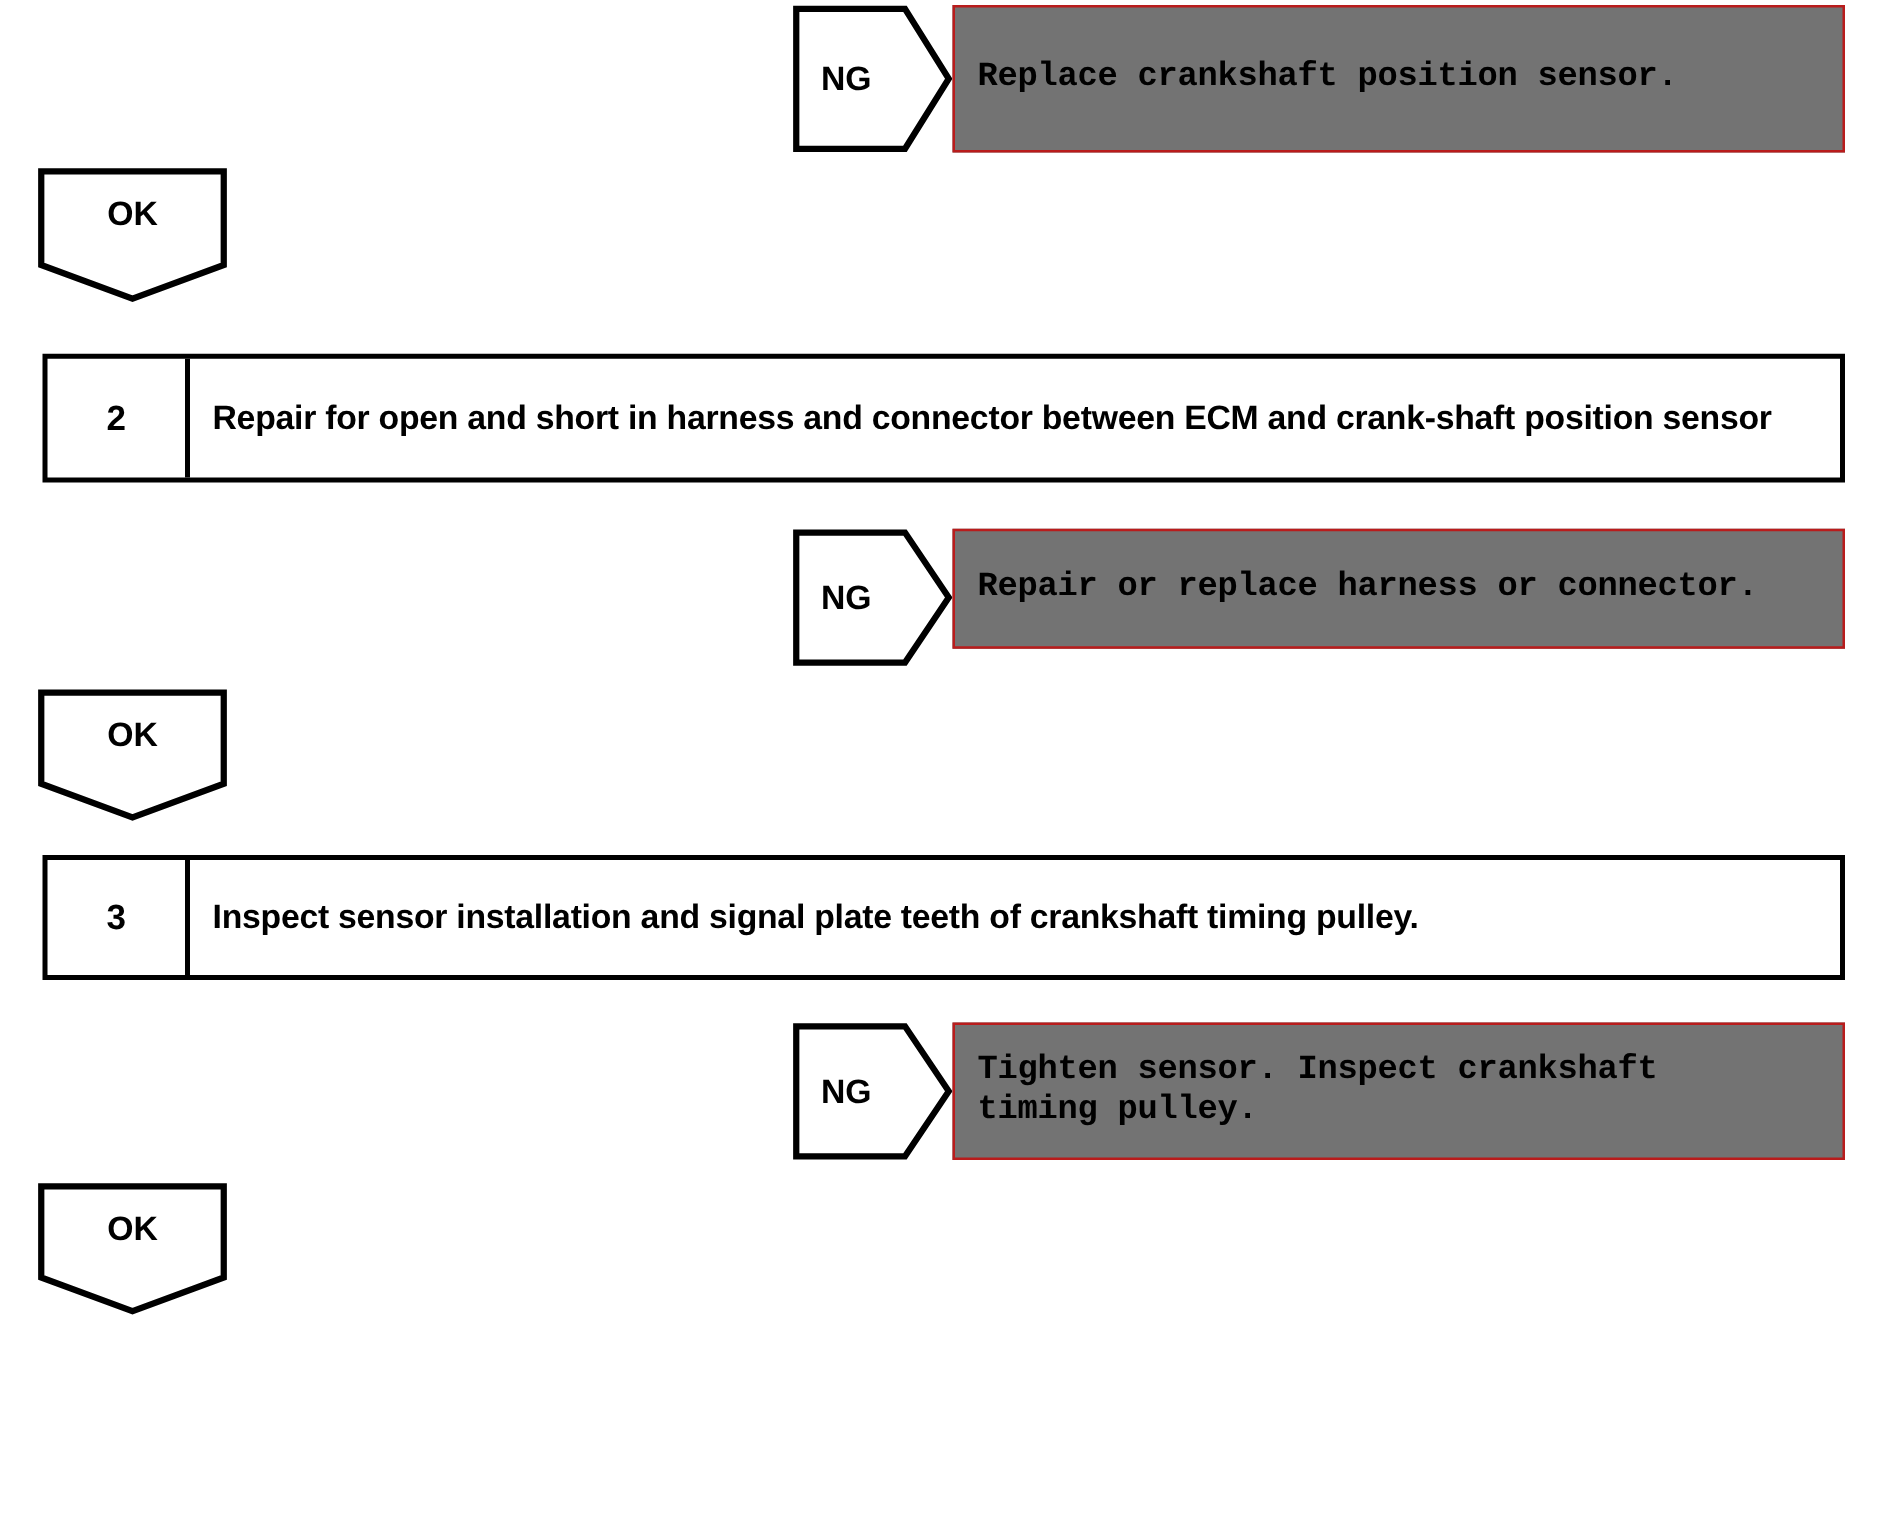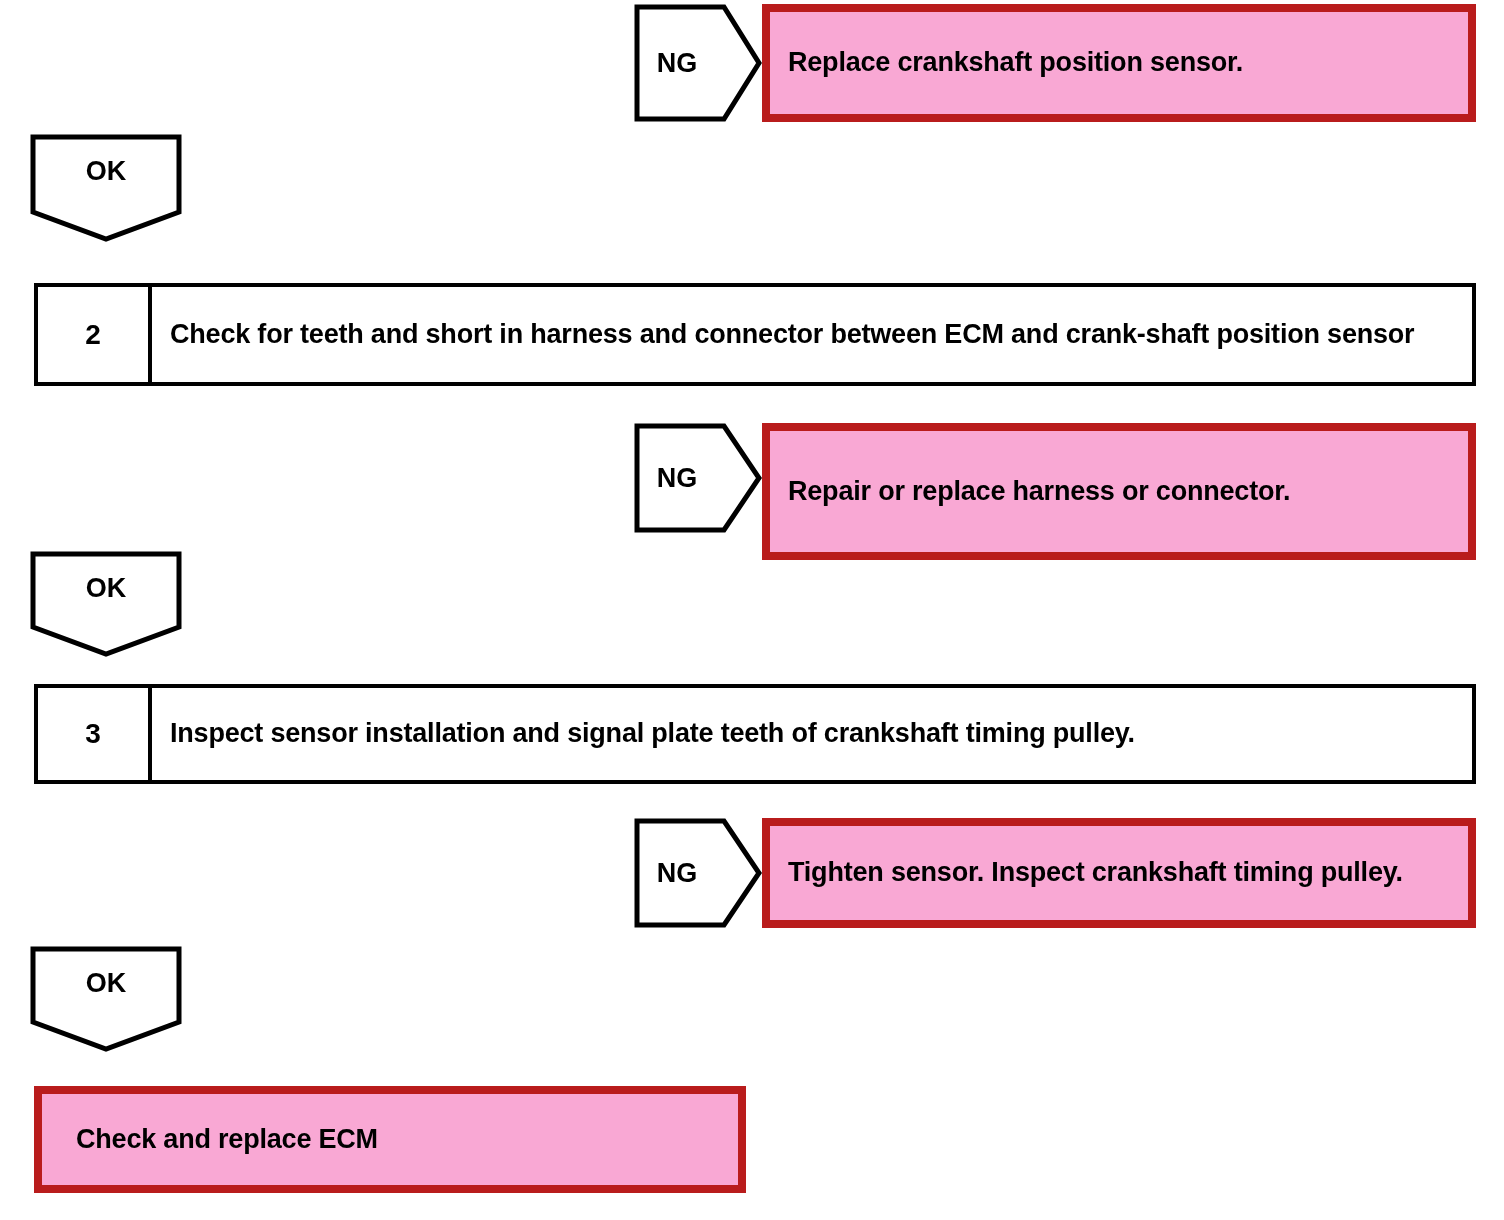--- a/index.html
+++ b/index.html
@@ -19,24 +19,25 @@
     position: absolute;
     left: 0; top: 0;
     width: 1504px;
     height: 1220px;
   }
   
   .node { position: absolute; box-sizing: border-box; }
 
   
   .rect-box {
-    border: 8px solid #b91c1c;
-    background: #f9a8d4;
+    border: 2px solid #b91c1c;
+    background: #737373;
     display: flex;
     align-items: center;
+    font-family: Liberation Mono, monospace;
   }
   .box-text {
     font-weight: bold;
     font-size: 27px;
     line-height: 1.18;
     letter-spacing: -0.2px;
     padding-left: 18px;
     padding-right: 10px;
   }
 
@@ -123,31 +124,31 @@
 
   <div class="ok-shape node" style="left:30px; top:134px; width:152px; height:108px;">
     <svg width="152" height="108" viewBox="0 0 152 108" aria-hidden="true">
       <polygon points="3,3 149,3 149,78 76,105 3,78" fill="#ffffff" stroke="#000000" stroke-width="5" stroke-linejoin="miter"></polygon>
     </svg>
     <span class="ok-label">OK</span>
   </div>
 
   <div class="step-box node" style="left:34px; top:283px; width:1442px; height:103px;">
     <div class="step-num">2</div>
-    <div class="step-text">Check for teeth and short in harness and connector between ECM and crank-shaft position sensor</div>
+    <div class="step-text">Repair for open and short in harness and connector between ECM and crank-shaft position sensor</div>
   </div>
 
   <div class="ng-shape node" style="left:634px; top:423px; width:128px; height:110px;">
     <svg width="128" height="110" viewBox="0 0 128 110" aria-hidden="true">
       <polygon points="3,3 90,3 125,55 90,107 3,107" fill="#ffffff" stroke="#000000" stroke-width="5" stroke-linejoin="miter"></polygon>
     </svg>
     <span class="ng-label">NG</span>
   </div>
 
-  <div class="rect-box node" style="left:762px; top:423px; width:714px; height:137px;">
+  <div class="rect-box node" style="left:762px; top:423px; width:714px; height:96px;">
     <div class="box-text">Repair or replace harness or connector.</div>
   </div>
 
   <div class="ok-shape node" style="left:30px; top:551px; width:152px; height:106px;">
     <svg width="152" height="106" viewBox="0 0 152 106" aria-hidden="true">
       <polygon points="3,3 149,3 149,76 76,103 3,76" fill="#ffffff" stroke="#000000" stroke-width="5" stroke-linejoin="miter"></polygon>
     </svg>
     <span class="ok-label">OK</span>
   </div>
 
@@ -167,17 +168,14 @@
     <div class="box-text" style="max-width:640px;">Tighten sensor. Inspect crankshaft timing pulley.</div>
   </div>
 
   <div class="ok-shape node" style="left:30px; top:946px; width:152px; height:106px;">
     <svg width="152" height="106" viewBox="0 0 152 106" aria-hidden="true">
       <polygon points="3,3 149,3 149,76 76,103 3,76" fill="#ffffff" stroke="#000000" stroke-width="5" stroke-linejoin="miter"></polygon>
     </svg>
     <span class="ok-label">OK</span>
   </div>
 
-  <div class="rect-box node" style="left:34px; top:1086px; width:712px; height:107px;">
-    <div class="box-text" style="padding-left:34px;">Check and replace ECM</div>
-  </div>
 
 </div>
 
 </body></html>

